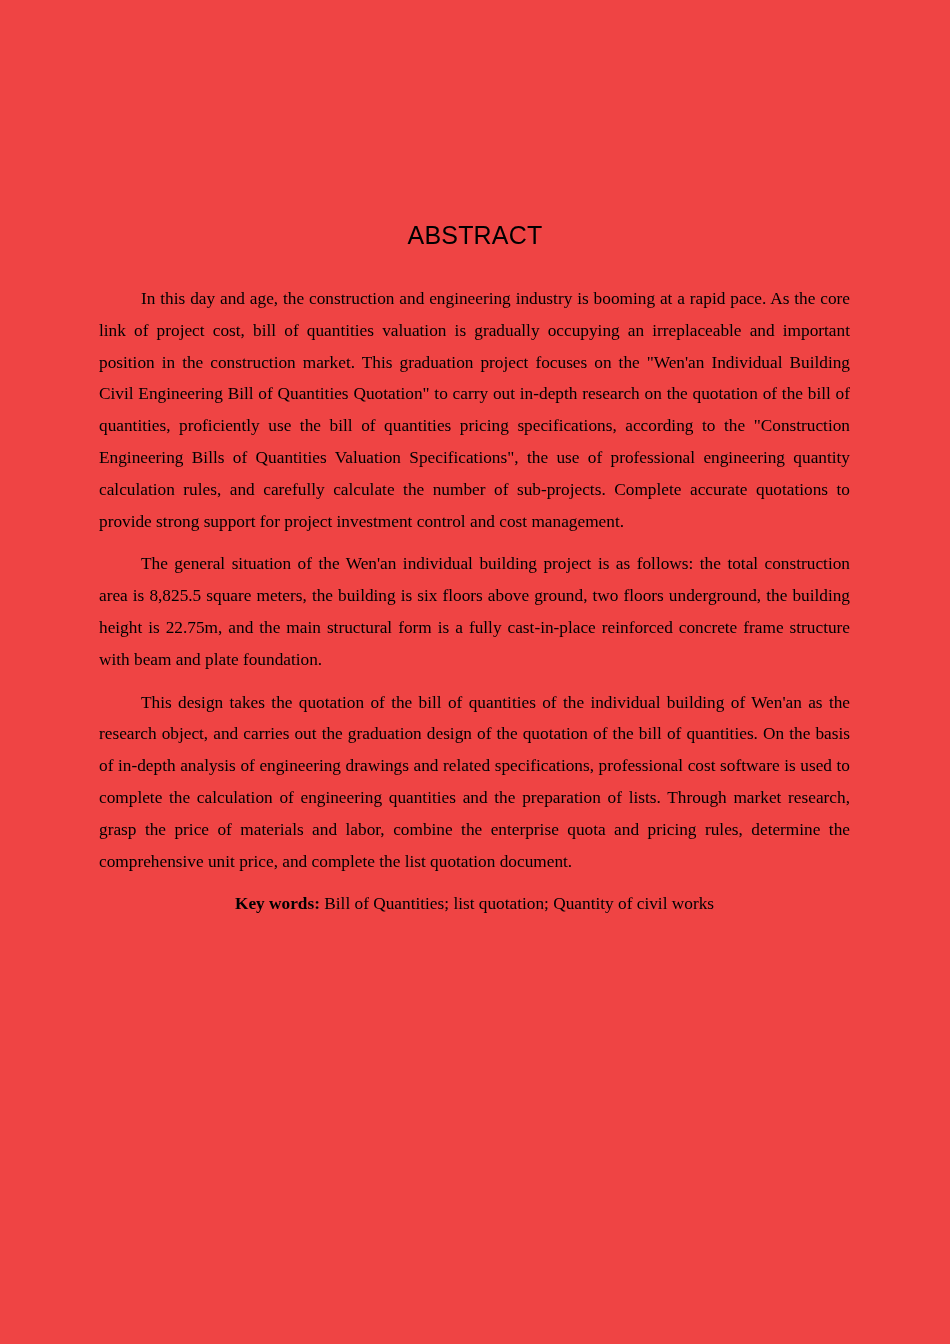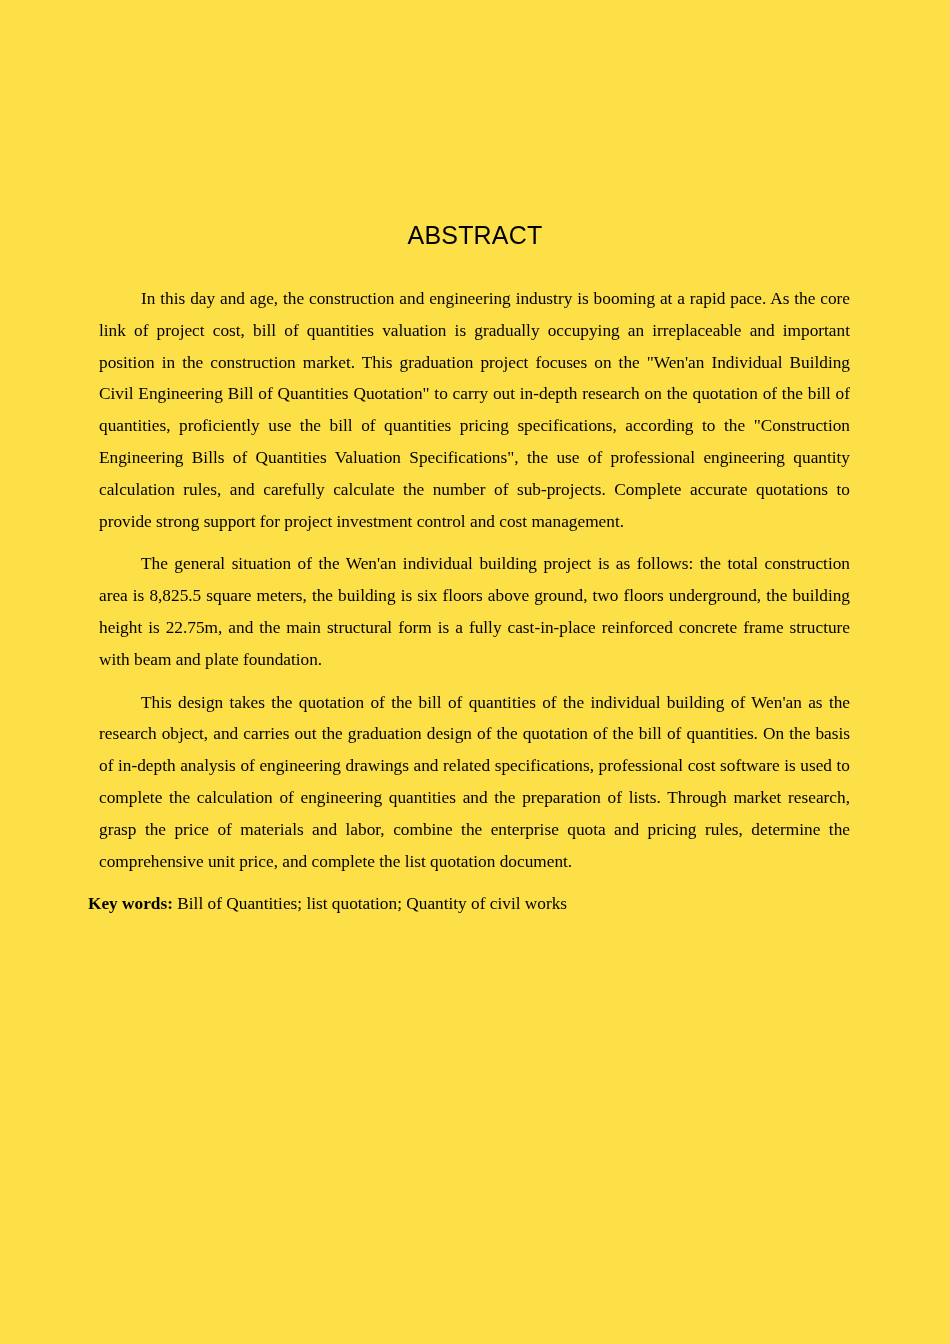--- a/index.html
+++ b/index.html
@@ -4,21 +4,21 @@
 <style>
   html, body {
     margin: 0;
     padding: 0;
     background: #ffffff;
   }
   .page {
     position: relative;
     width: 950px;
     height: 1344px;
-    background: #fde047;
+    background: #ef4444;
     margin: 0 auto;
     overflow: hidden;
   }
   .doc-title {
     position: absolute;
     top: 204px;
     left: 0;
     width: 950px;
     text-align: center;
     font-family: "Liberation Sans", sans-serif;
@@ -38,21 +38,21 @@
   }
   p.para {
     margin: 11px;
     text-align: justify;
     text-justify: inter-word;
     text-indent: 42px;
     line-height: 31.8px;
   }
   p.keywords {
     margin: 0;
-    text-align: left;
+    text-align: center;
     text-indent: 0;
     line-height: 31.8px;
   }
   .kw-label {
     font-weight: bold;
   }
   .page-number {
     position: absolute;
     top: 1254px;
     left: 0;

